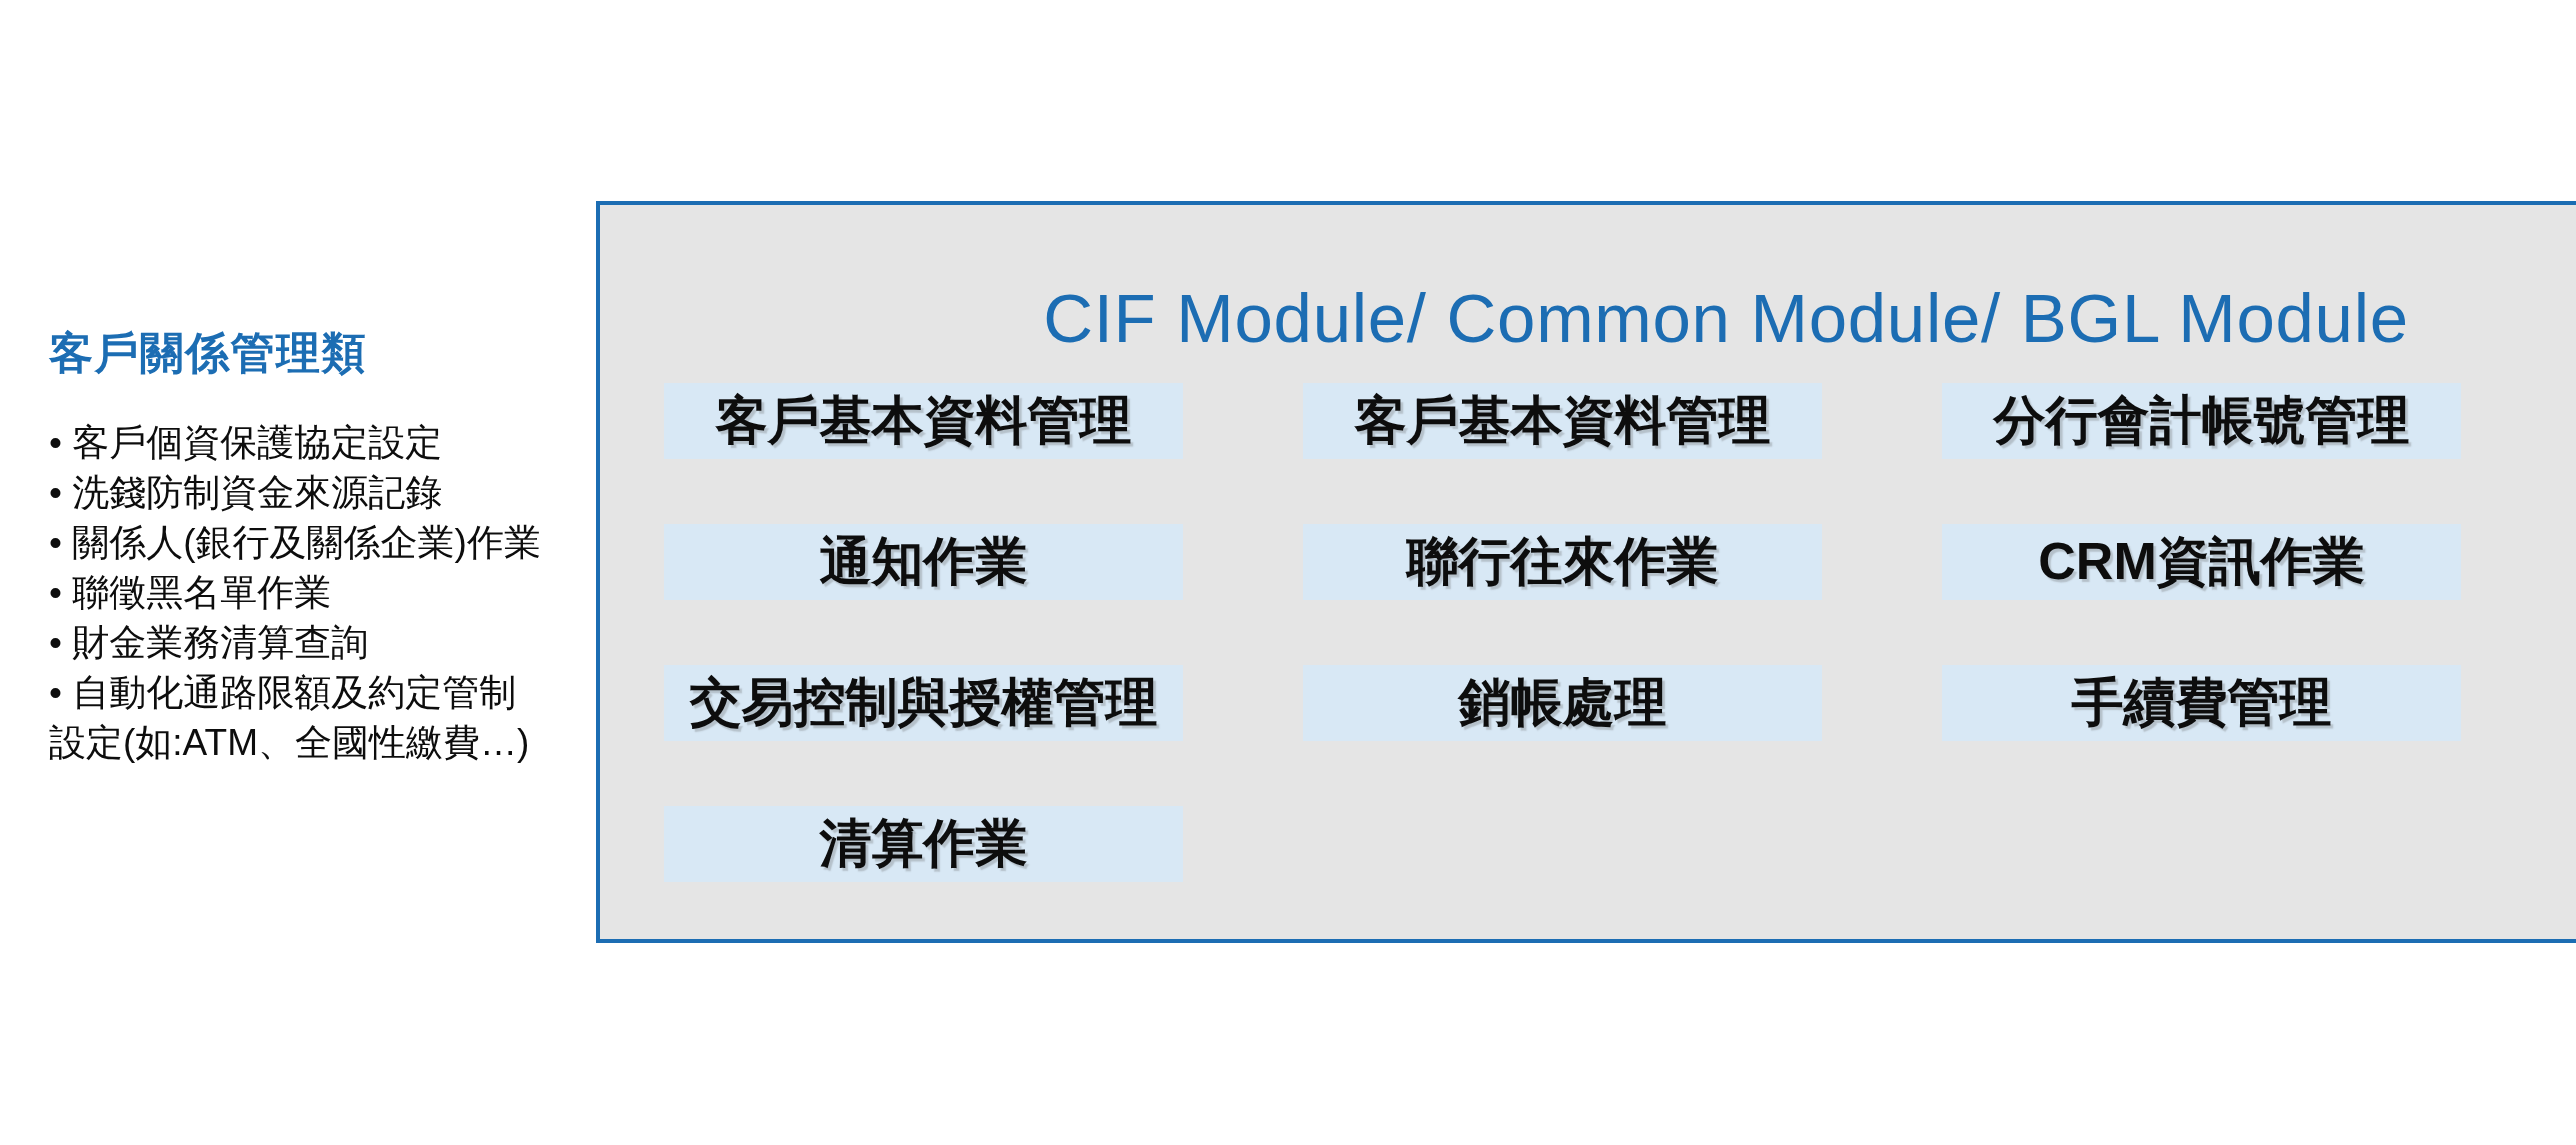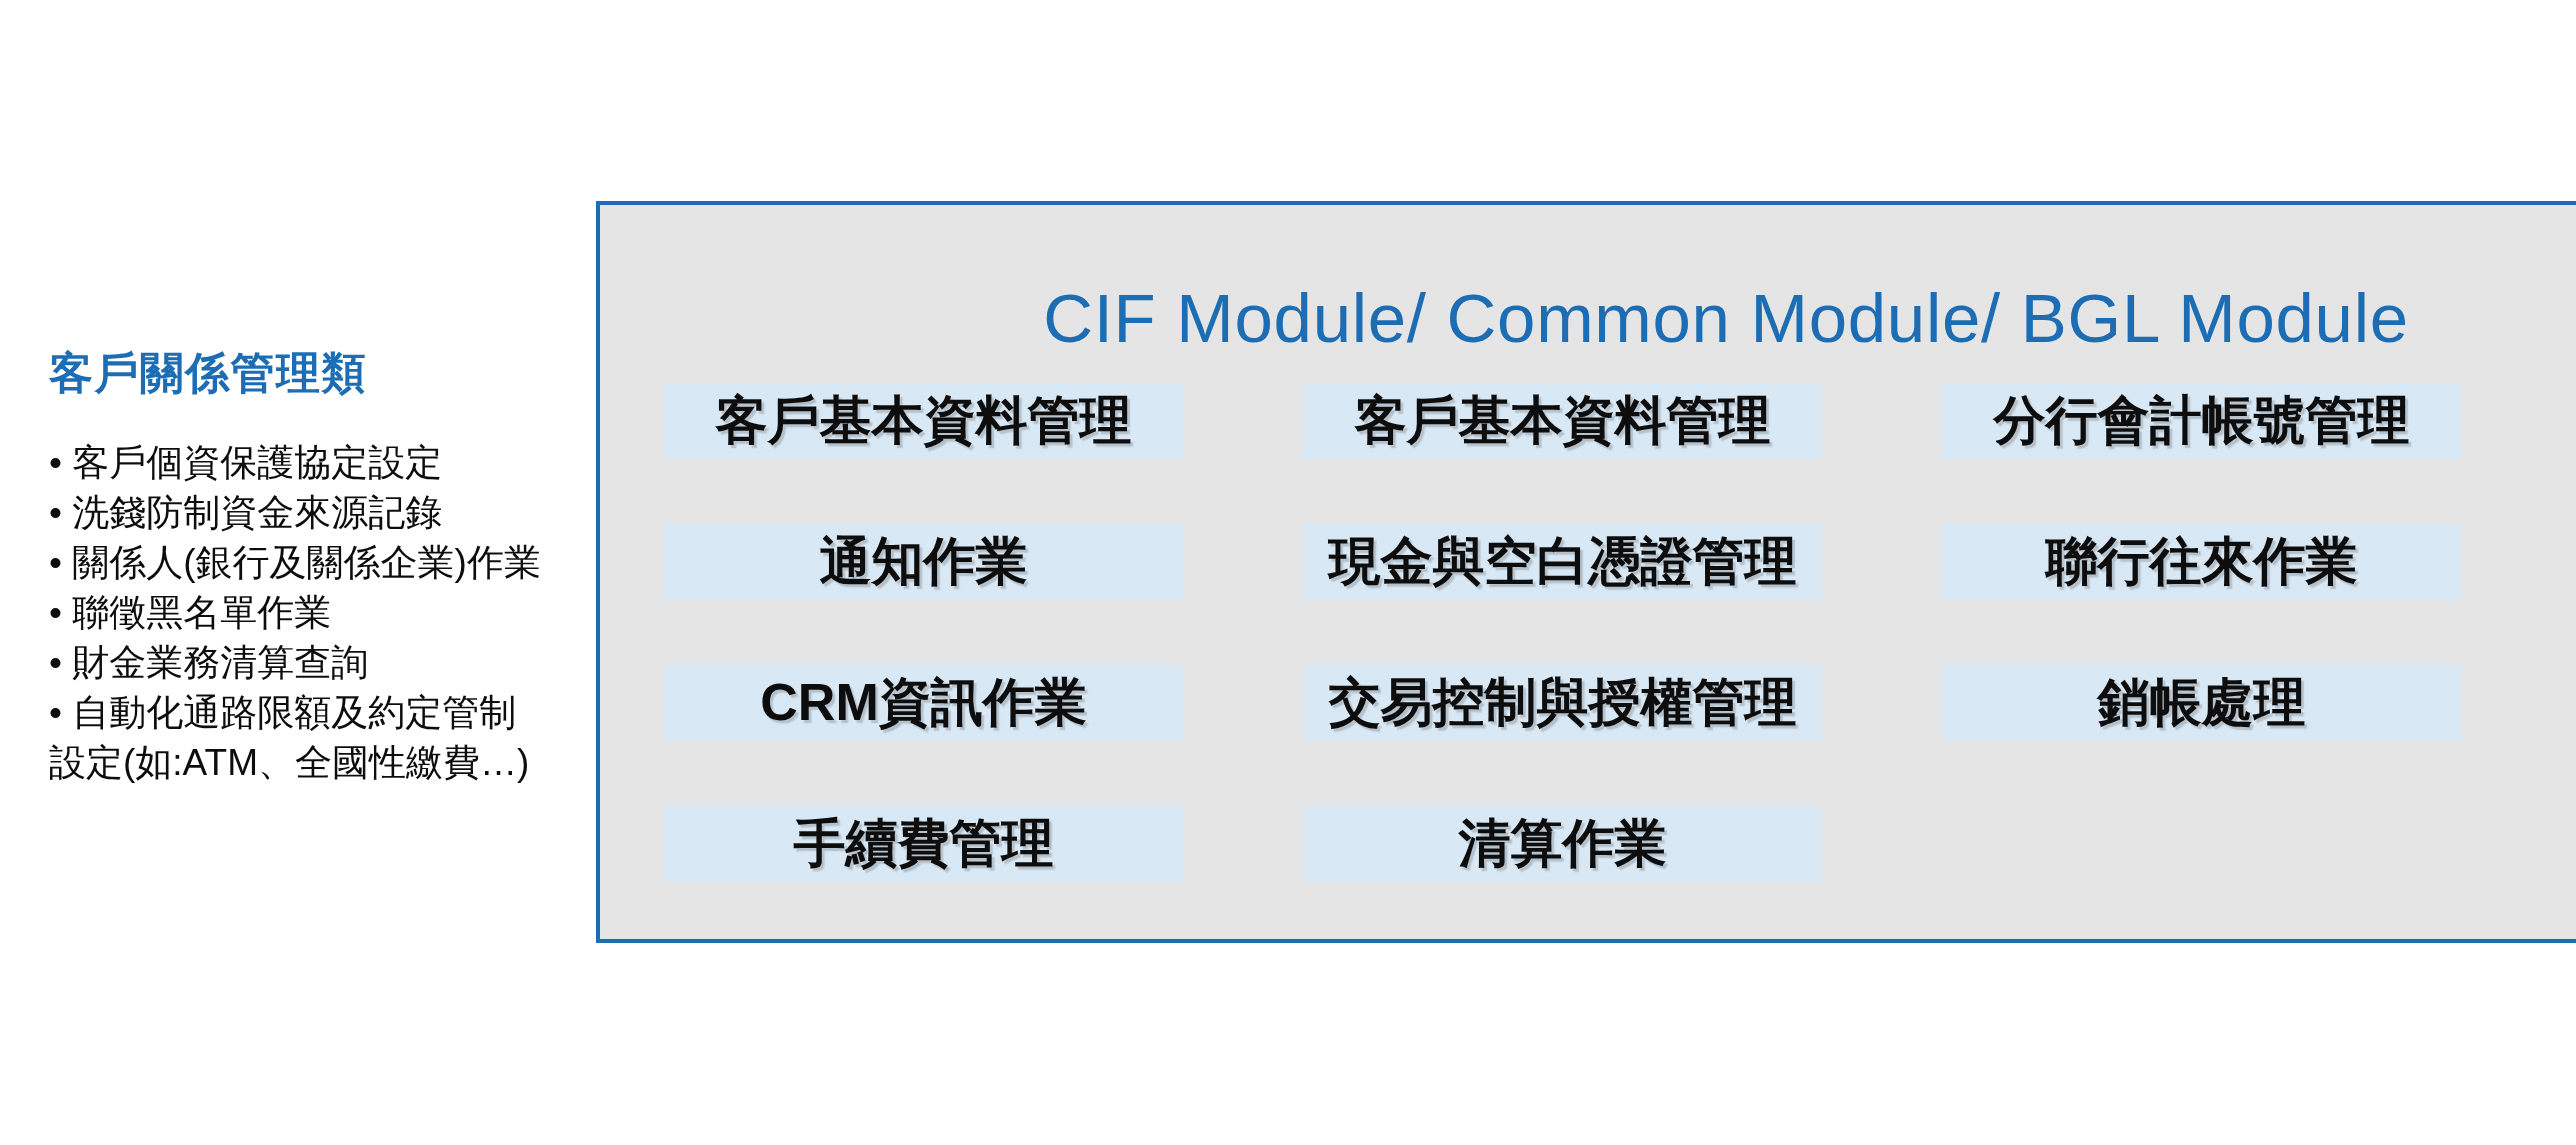--- a/index.html
+++ b/index.html
@@ -10,21 +10,21 @@
   *{margin:0;padding:0;box-sizing:border-box;}
   html,body{background:#ffffff;}
   body{
     width:2576px;height:1145px;
     position:relative;overflow:hidden;
     font-family:"Liberation Sans","DejaVu Sans",sans-serif;
   }
 
   
   .left-panel{
-    position:absolute;left:49px;top:344px;width:522px;
+    position:absolute;left:49px;top:324px;width:522px;
   }
   .crm-title{
     font-size:44px;font-weight:700;color:var(--accent);
     letter-spacing:1.4px;white-space:nowrap;
   }
   .bullet-list{
     list-style:none;margin-top:35px;width:501px;
     font-size:37px;line-height:50px;color:var(--ink);
   }
   .bullet-list li{margin:0;}
@@ -71,21 +71,20 @@
     </ul>
 </div>
 
 <div class="module-box">
   <div class="module-title">CIF Module/ Common Module/ BGL Module</div>
   <div class="module-grid">
       <div class="cell">客戶基本資料管理</div>
       <div class="cell">客戶基本資料管理</div>
       <div class="cell">分行會計帳號管理</div>
       <div class="cell">通知作業</div>
-      <div class="cell">現金與空白憑證管理</div>
       <div class="cell">聯行往來作業</div>
       <div class="cell">CRM資訊作業</div>
       <div class="cell">交易控制與授權管理</div>
       <div class="cell">銷帳處理</div>
       <div class="cell">手續費管理</div>
       <div class="cell">清算作業</div>
     </div>
 </div>
 
 

